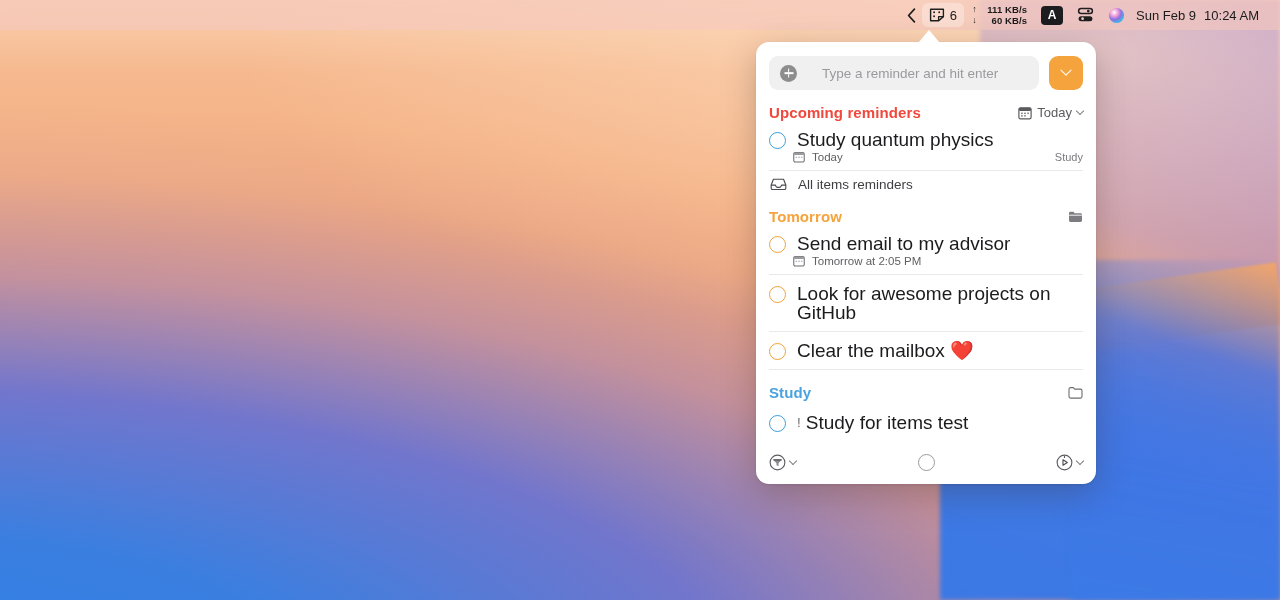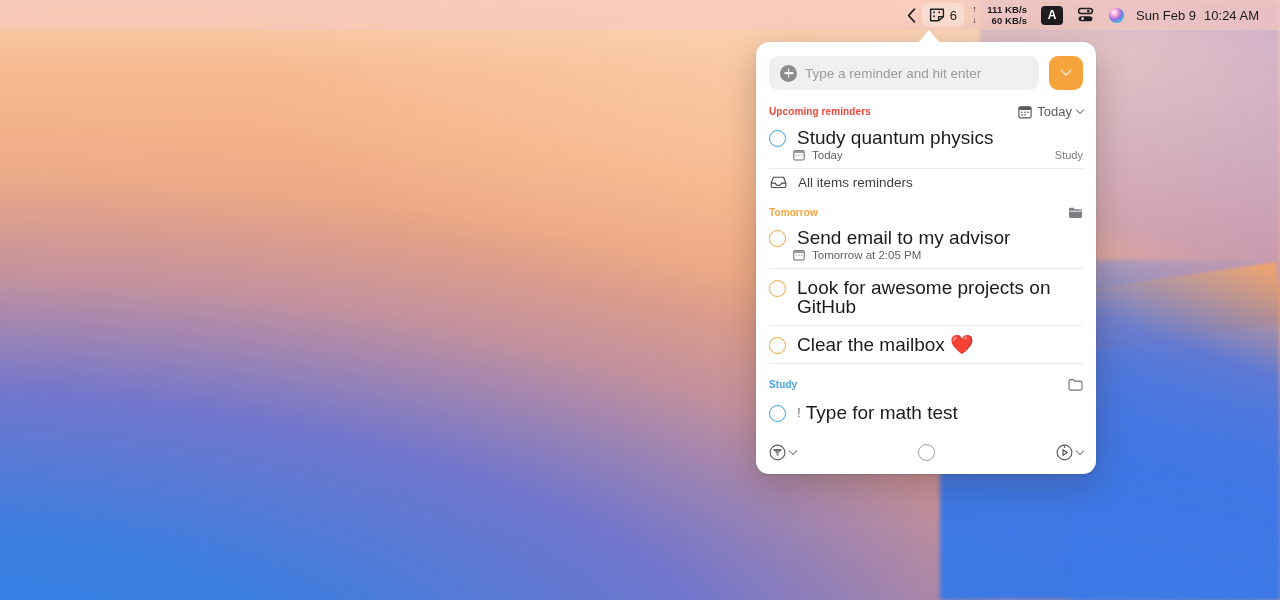--- a/index.html
+++ b/index.html
@@ -150,21 +150,21 @@
     z-index: 31;
   }
 
   
   .search-row {
     display: flex; align-items: center; gap: 10px;
     padding: 14px 13px 6px 13px;
   }
   .search-box {
     flex: 1;
-    display: flex; align-items: center; gap: 8px;
+    display: flex; align-items: center; gap: 25px;
     height: 34px;
     background: #f0f0f0;
     border-radius: 9px;
     padding: 4px 11px;
   }
   .plus-icon {
     width: 17px; height: 17px; flex: none;
     border-radius: 50%;
     background: #8d8d8d;
     position: relative;
@@ -196,21 +196,21 @@
     transform: rotate(45deg) translate(-2px,-2px);
   }
 
   
   .plist { padding: 0 13px 0 13px; }
 
   .sec-head {
     display: flex; align-items: center; justify-content: space-between;
     padding: 8px 0 4px 0;
   }
-  .sec-title { font-size: 10px; font-weight: 700; letter-spacing: 0.1px; }
+  .sec-title { font-size: 15px; font-weight: 700; letter-spacing: 0.1px; }
   .sec-right { display: flex; align-items: center; gap: 5px; color: #5b5b5f; font-size: 13px; }
 
   .item {
     display: flex; align-items: flex-start; gap: 11px;
     padding: 5px 0 0 0;
   }
   .circle {
     width: 17px; height: 17px; flex: none;
     border-radius: 50%;
     border: 1.7px solid #9b9b9f;
@@ -462,21 +462,21 @@
             <path d="M1 3.4 a1.6 1.6 0 0 1 1.6-1.6 h3.1 l1.4 1.6 h6.3 a1.6 1.6 0 0 1 1.6 1.6 v6.4 a1.6 1.6 0 0 1 -1.6 1.6 h-10.8 a1.6 1.6 0 0 1 -1.6 -1.6 z" fill="none" stroke="#6e6e73" stroke-width="1.2" stroke-linejoin="round"></path>
           </svg>
         </span>
       </div>
 
       <div class="item" style="padding-top:8px">
         <span class="circle blue"></span>
         <div class="item-body">
           <div class="item-row1">
             <span class="bang">!</span>
-            <span class="item-title">Type for math test</span>
+            <span class="item-title">Study for items test</span>
           </div>
         </div>
       </div>
     </div>
 
     <div class="pfooter">
       <div class="foot-grp">
         <svg width="17" height="17" viewBox="0 0 18 18">
           <circle cx="9" cy="9" r="7.8" fill="none" stroke="#5d5d61" stroke-width="1.2"></circle>
           <path d="M4.6 6.2 h8.8 l-3.3 3.6 v3.2 l-2.2 -1.2 v-2.0 z" fill="#8d8d92"></path>

